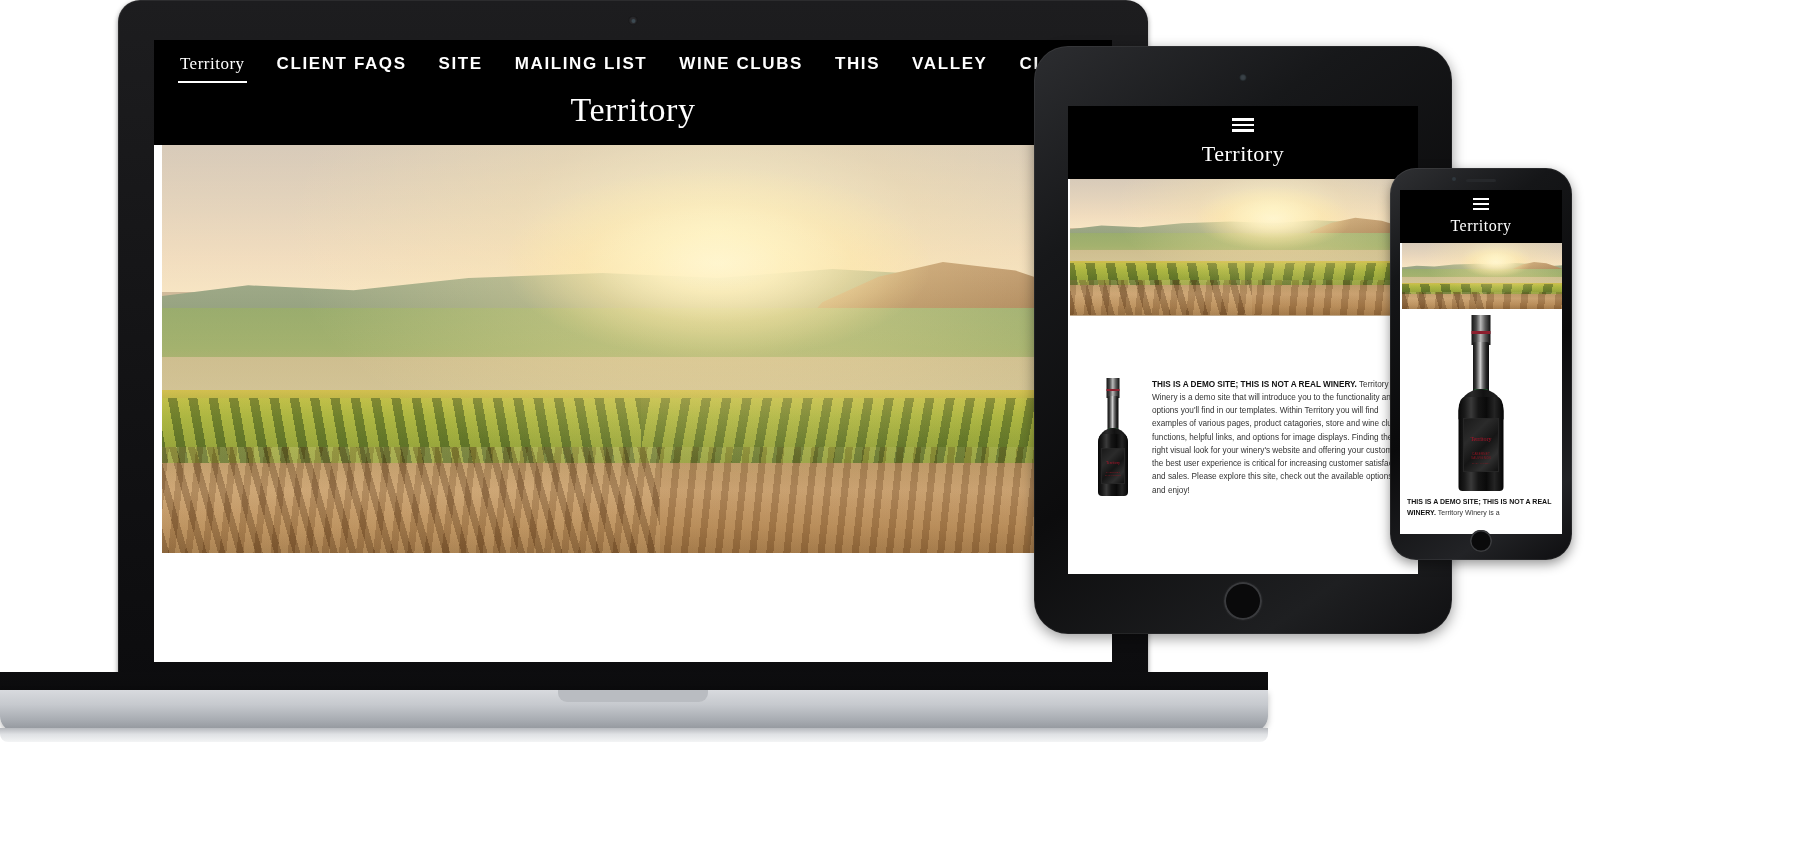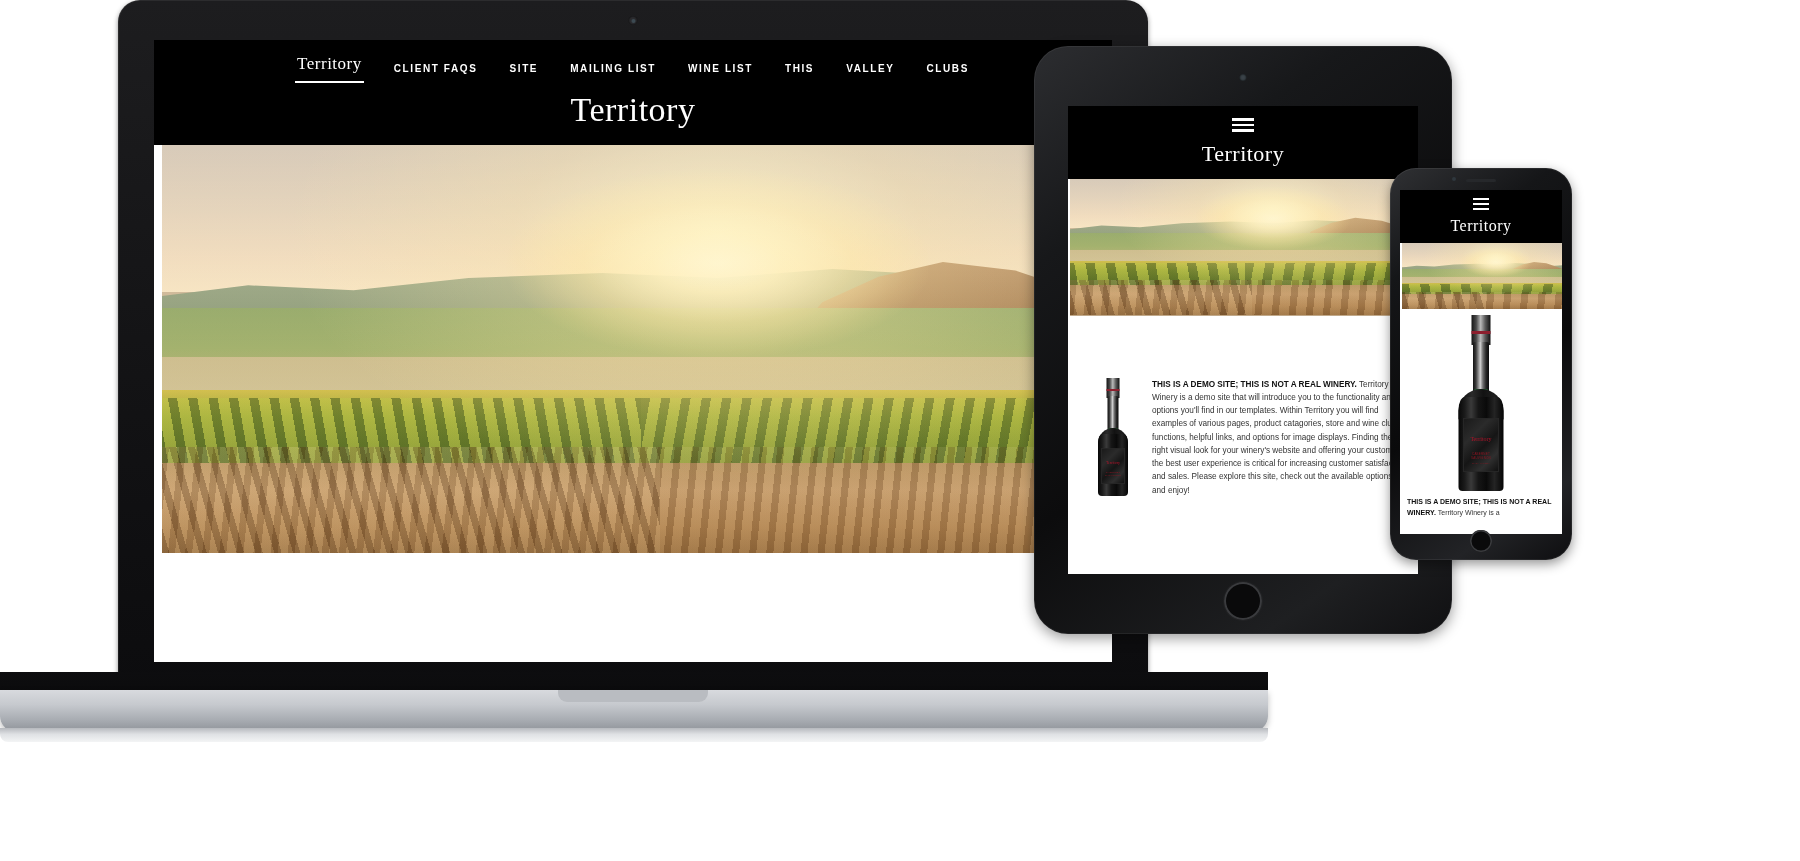--- a/index.html
+++ b/index.html
@@ -53,21 +53,21 @@
     position:absolute; left:-118px; top:728px; width:1268px; height:14px;
     background:linear-gradient(180deg,#b6b9be 0%,#dfe1e4 45%,#f3f4f5 100%);
     border-radius:0 0 8px 8px;
   }
 
   
   .site { background:#fff; width:100%; height:100%; }
   .site-header { background:#000; width:100%; }
   .nav { display:flex; justify-content:center; align-items:flex-end; gap:28px; }
   .nav-item {
-    color:#fff; letter-spacing:1.6px; font-weight:700; font-size:10px;
+    color:#fff; letter-spacing:1.6px; font-weight:700; font-size:17px;
     padding:8px 2px 9px; white-space:nowrap; cursor:pointer;
   }
   .nav-item.brand {
     font-family:"Liberation Serif", serif; font-weight:400; letter-spacing:.5px;
     font-size:17px; text-transform:none; border-bottom:2px solid #fff; padding-bottom:7px;
   }
   .logo {
     font-family:"Liberation Serif", serif; color:#fff; text-align:center;
     font-size:34px; letter-spacing:.5px; padding:8px 0 16px;
   }
@@ -177,21 +177,21 @@
 
     <div class="laptop-screen">
       <div class="site">
 
         <div class="site-header">
           <div class="nav" style="padding-top:6px;">
             <div class="nav-item brand">Territory</div>
             <div class="nav-item">CLIENT FAQS</div>
             <div class="nav-item">SITE</div>
             <div class="nav-item">MAILING LIST</div>
-            <div class="nav-item">WINE LIST</div>
+            <div class="nav-item">WINE CLUBS</div>
             <div class="nav-item">THIS</div>
             <div class="nav-item">VALLEY</div>
             <div class="nav-item">CLUBS</div>
           </div>
           <div class="logo">Territory</div>
         </div>
 
         <div class="hero vineyard" style="height:408px; margin:0 8px;">
           <div class="vn-sky"></div>
             <div class="vn-hillfar"></div>

